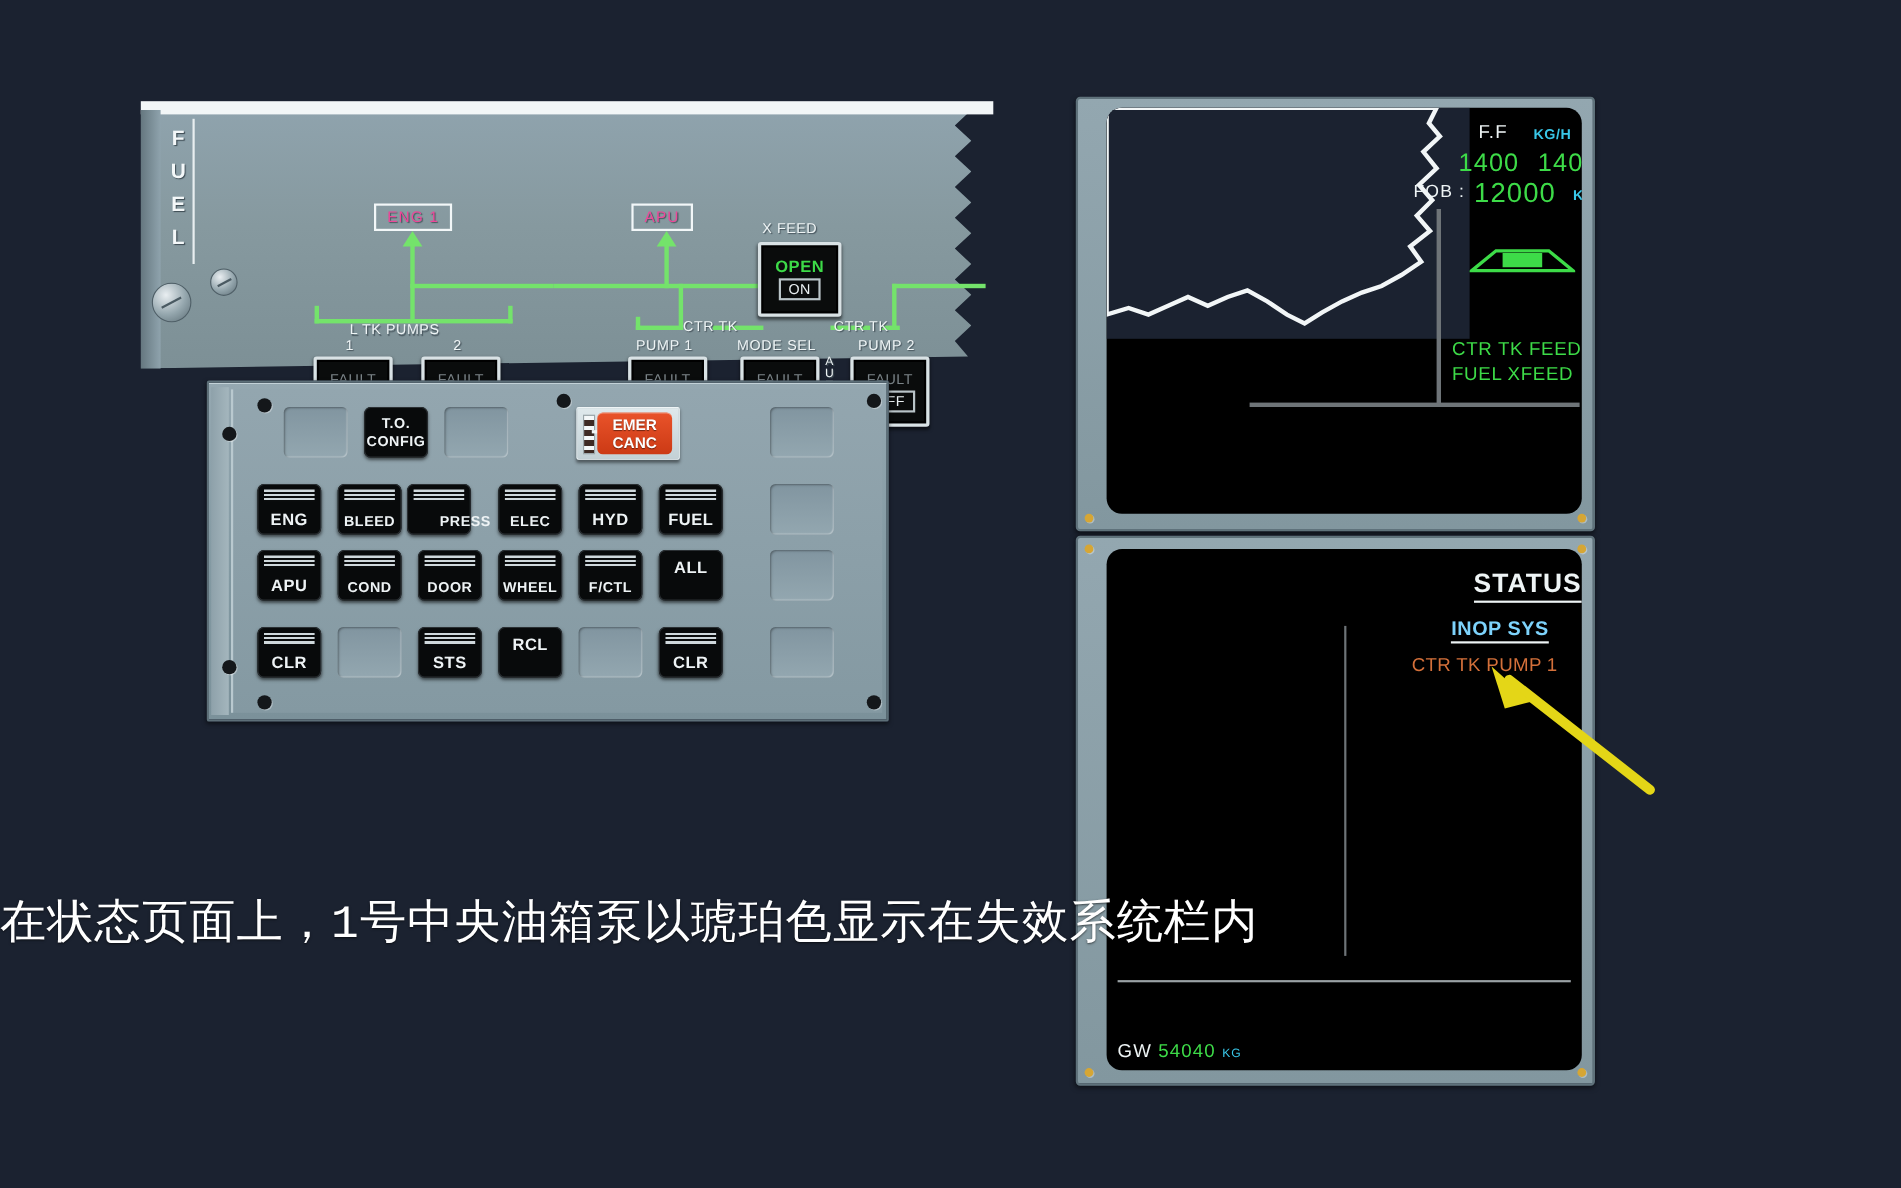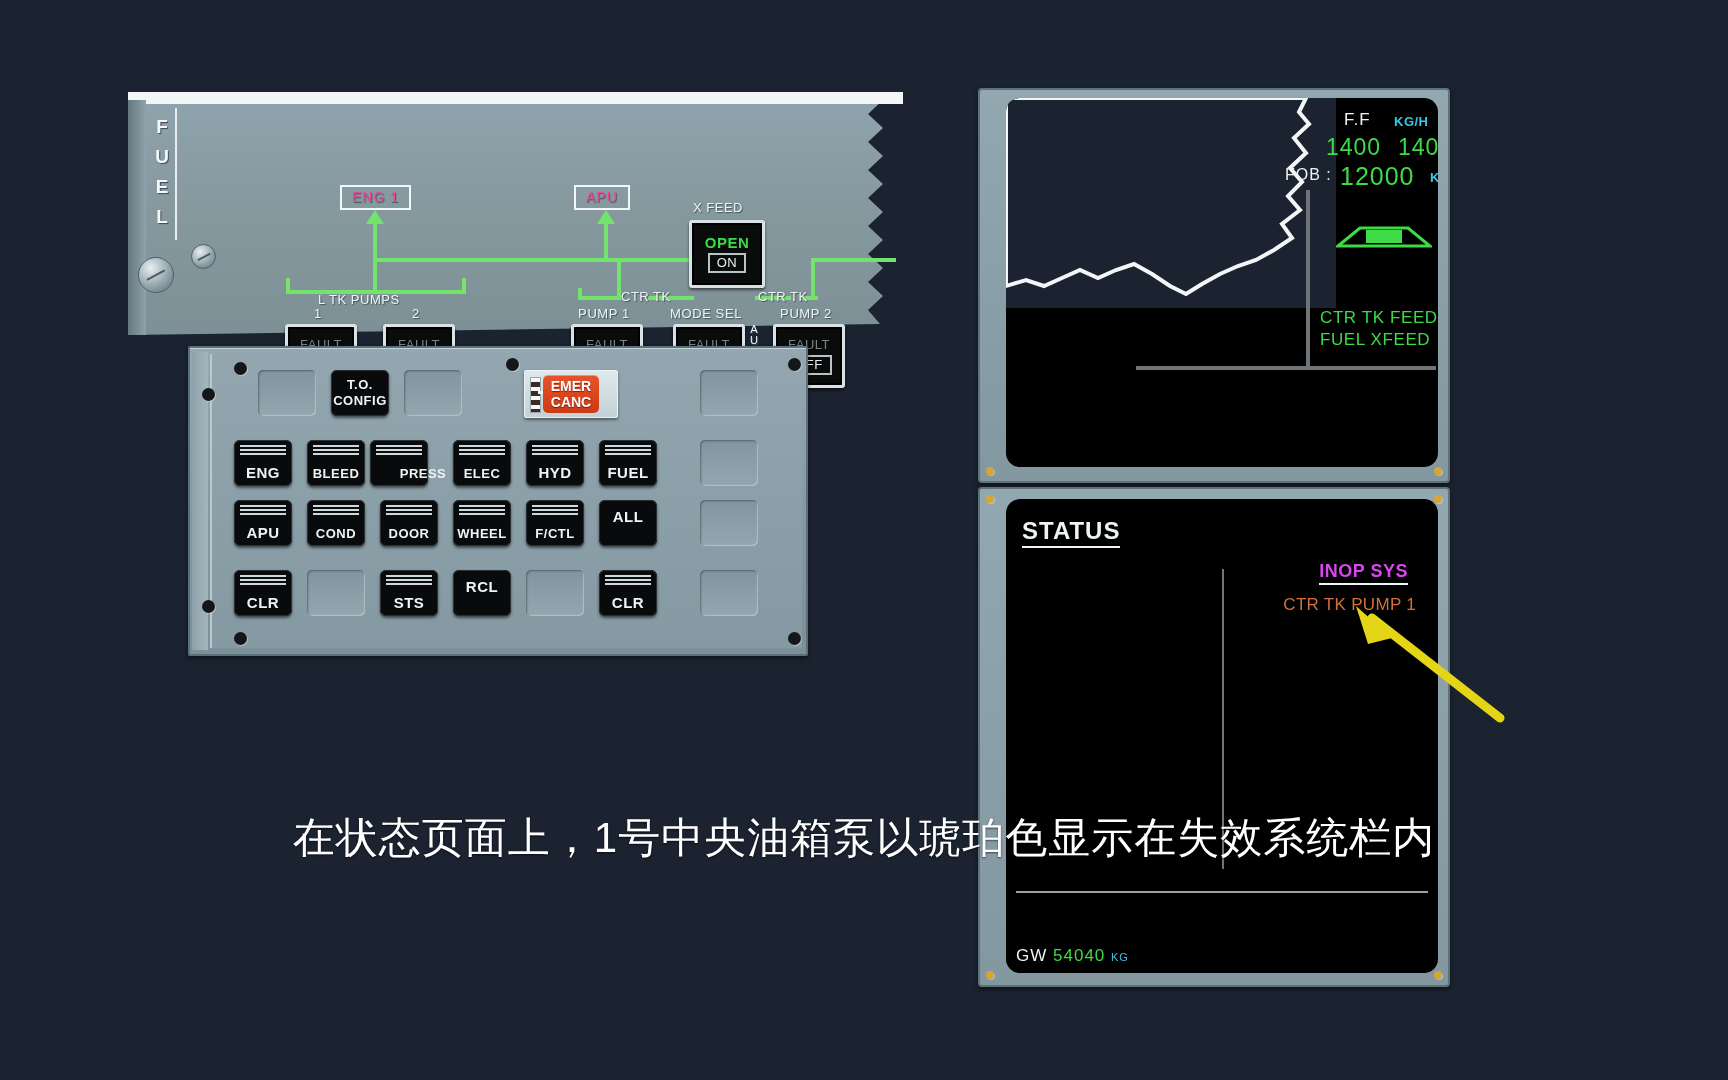--- a/index.html
+++ b/index.html
@@ -148,21 +148,21 @@
   .ebtn.small-txt{font-size:13px;}
 
   
   .emer-wrap{
     position:absolute;width:92px;height:46px;
     background:linear-gradient(180deg,#dfe9ec,#c3d1d6);
     border:1px solid #eef4f6;border-radius:2px;
     box-shadow:0 2px 3px rgba(0,0,0,.45);
   }
   .emer-btn{
-    position:absolute;left:18px;top:4px;width:56px;height:38px;border-radius:5px;
+    position:absolute;left:18px;top:4px;width:68px;height:38px;border-radius:5px;
     background:linear-gradient(180deg,#e9532a,#cc3a15);
     color:#fff;font-size:14px;font-weight:bold;line-height:16px;
     display:flex;flex-direction:column;align-items:center;justify-content:center;
     text-shadow:0 1px 1px rgba(0,0,0,.5);
     box-shadow:inset 0 1px 0 rgba(255,255,255,.4);
   }
   .emer-hinge{
     position:absolute;left:5px;top:6px;width:9px;height:34px;
     background:repeating-linear-gradient(180deg,#f4f8f9 0 4px,#3d2a24 4px 9px);
     border:1px solid #9aa6aa;
@@ -205,29 +205,29 @@
     position:absolute;left:18px;top:0;right:0;bottom:0;
     background:linear-gradient(180deg,#93a7b0,#82979f);
     border:2px solid #5f727b;border-radius:4px;
     box-shadow:0 2px 5px rgba(0,0,0,.5);
   }
   #lower-du .screen{
     position:absolute;left:26px;top:10px;right:10px;bottom:12px;
     background:#000;border-radius:14px;overflow:hidden;
   }
   .status-title{
-    position:absolute;left:16px;right:0;top:18px;text-align:left;
-    color:#eef4f5;font-size:24px;font-weight:bold;letter-spacing:1px;
+    position:absolute;left:0;right:0;top:18px;text-align:right;
+    color:#eef4f5;font-size:24px;font-weight:bold;letter-spacing:1px;padding-left:33px;
   }
   .status-title u{text-decoration:none;border-bottom:2px solid #eef4f5;padding-bottom:2px;}
   .divider-v{
     position:absolute;left:50%;top:70px;width:2px;height:300px;background:#6e7478;
   }
   .inop-head{
-    position:absolute;right:30px;top:62px;color:#d946ef;font-size:18px;font-weight:bold;
+    position:absolute;right:30px;top:62px;color:#7dd3fc;font-size:18px;font-weight:bold;
     letter-spacing:.5px;
   }
   .inop-head u{text-decoration:none;border-bottom:2px solid #eef4f5;padding-bottom:2px;}
   .inop-item{
     position:absolute;right:22px;top:96px;color:#d4703a;font-size:17px;letter-spacing:.3px;
   }
   .bottom-bar{
     position:absolute;left:10px;right:10px;bottom:6px;height:74px;
     border-top:2px solid #9aa1a5;
     display:flex;
@@ -238,23 +238,23 @@
   .bb-left{padding-left:22px;}
   .bb-mid{display:flex;align-items:center;justify-content:center;font-size:17px;}
   .bb-right{margin-top:44px;}
   .unit{font-size:11px;}
 
   
   #annot-arrow{left:1330px;top:600px;}
 
   
   #caption{
-    left:0;right:0;top:810px;text-align:center;
+    left:0;right:0;top:810px;text-align:left;
     color:#ffffff;font-size:42px;letter-spacing:1px;
-    font-family:Liberation Sans, sans-serif;
+    font-family:Liberation Mono, monospace;
     text-shadow:0 1px 2px rgba(0,0,0,.6);
   }
 </style>
 </head>
 <body>
 
 <div class="stage">
 
   <div class="abs" id="fuel-panel">
     <div class="panel-body"></div>

